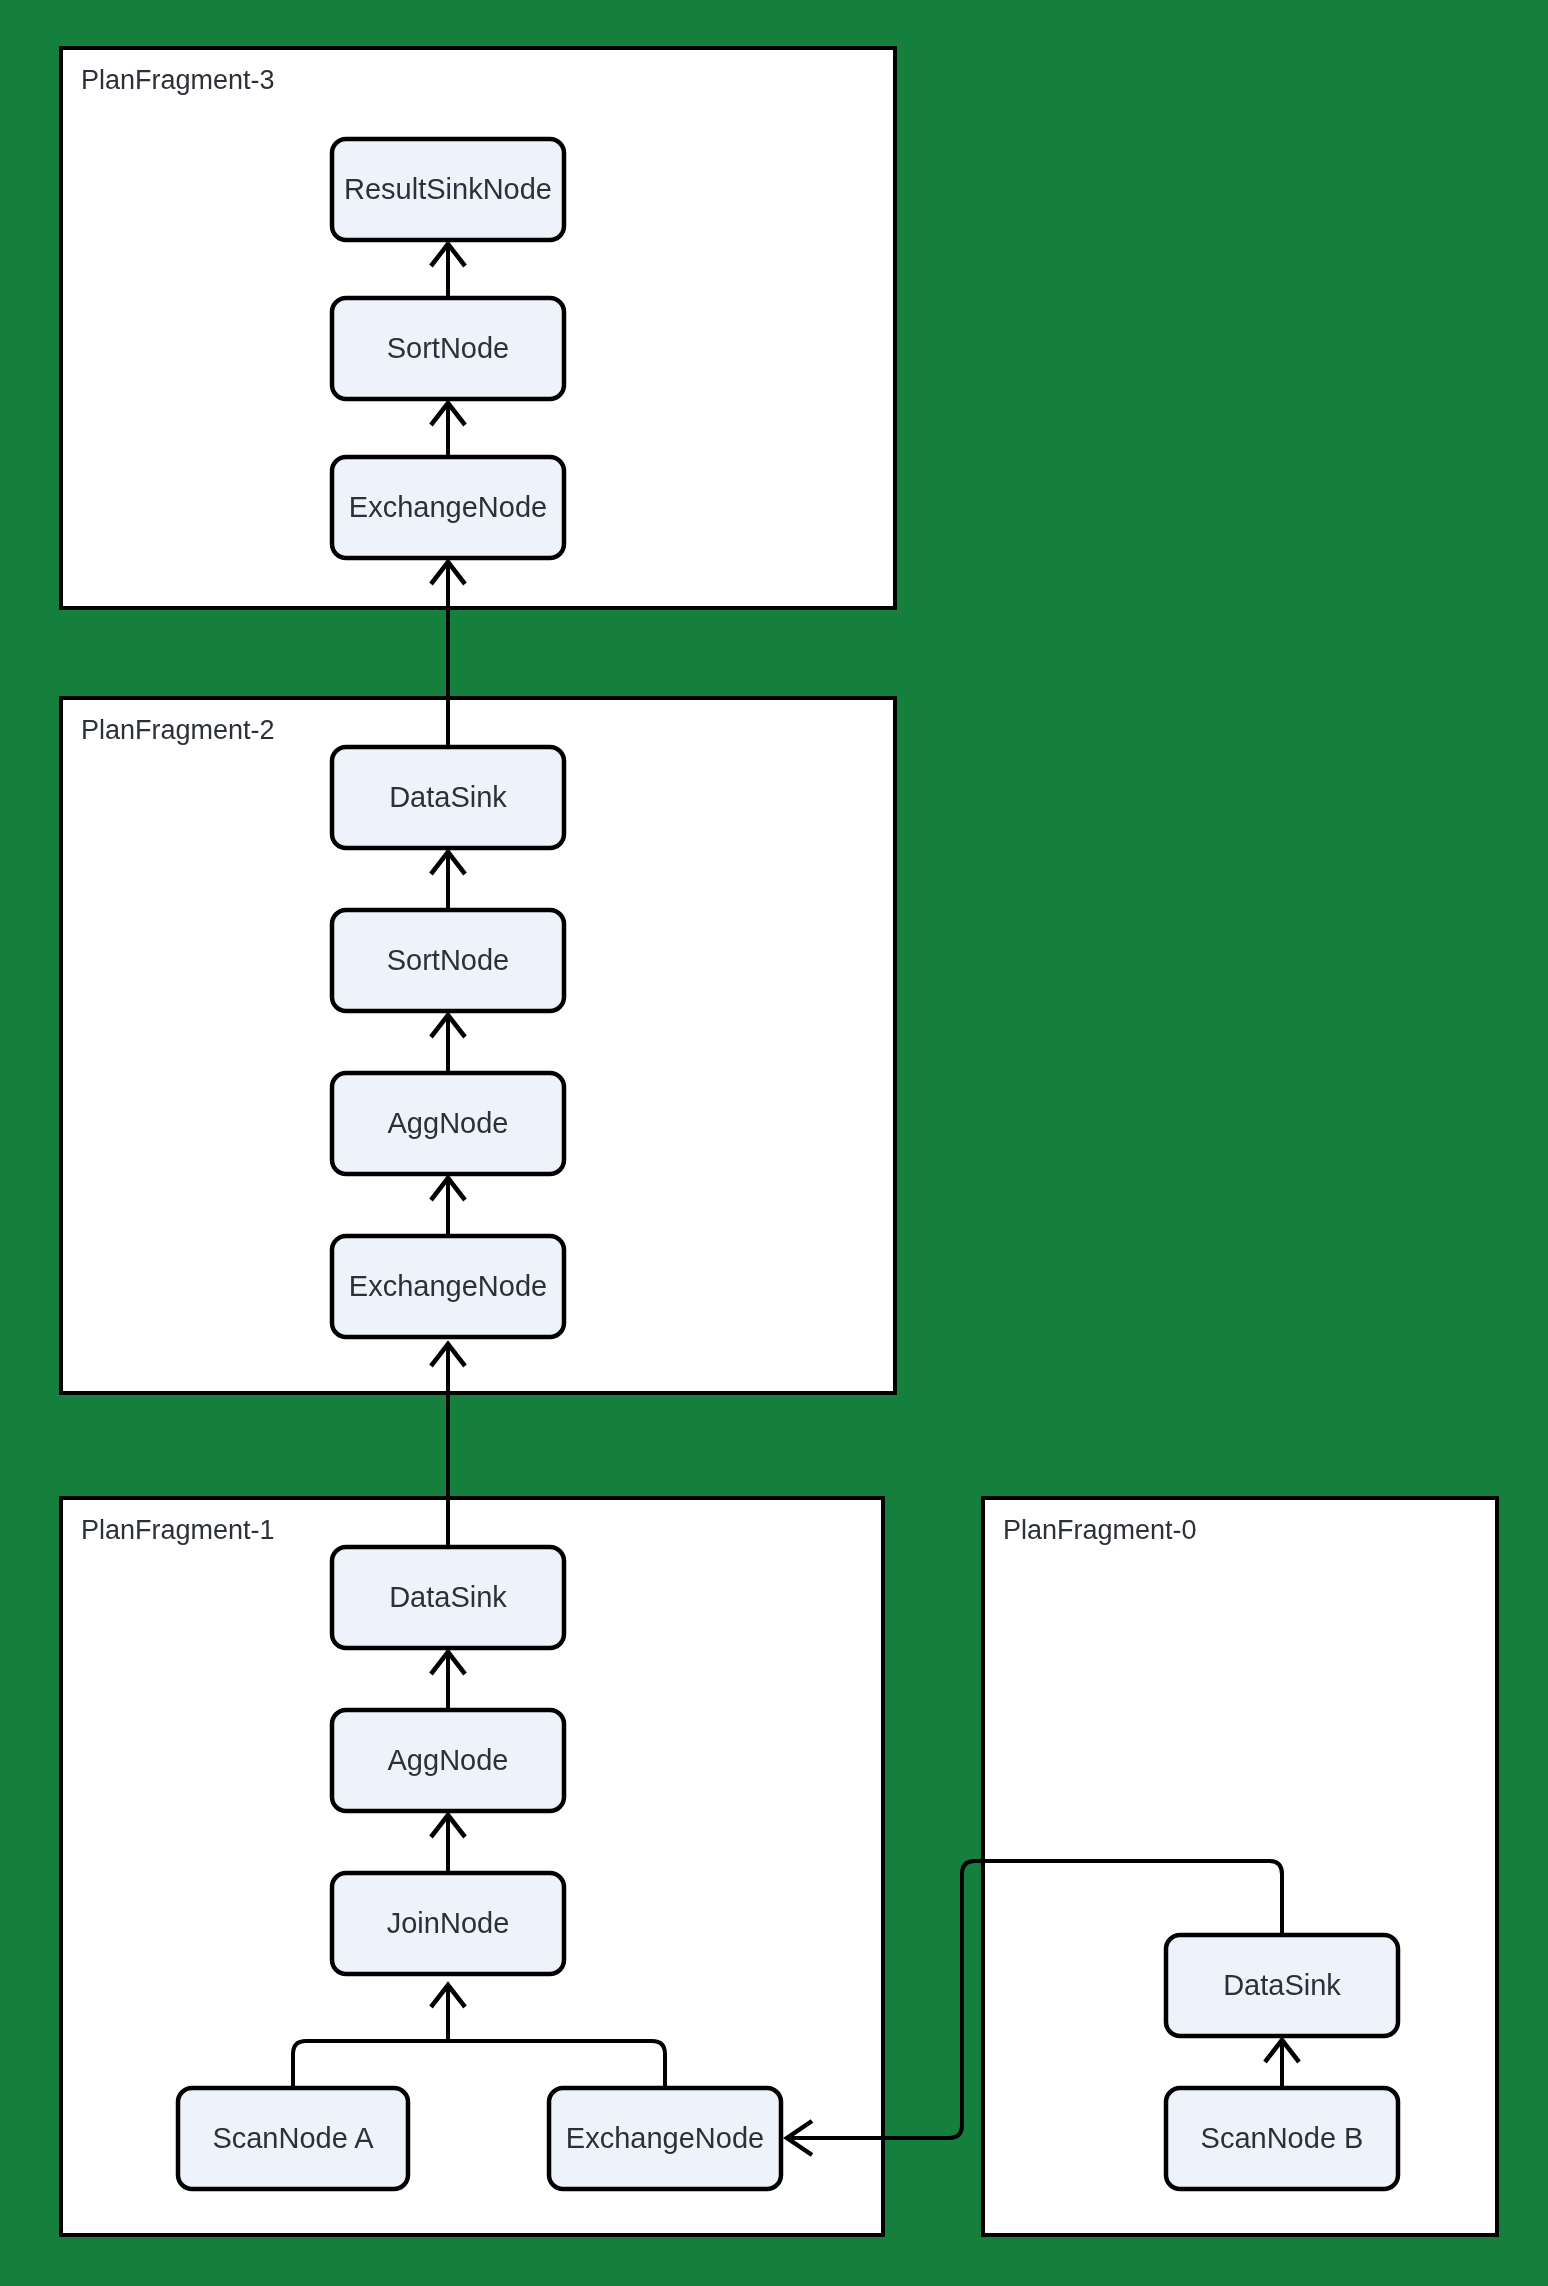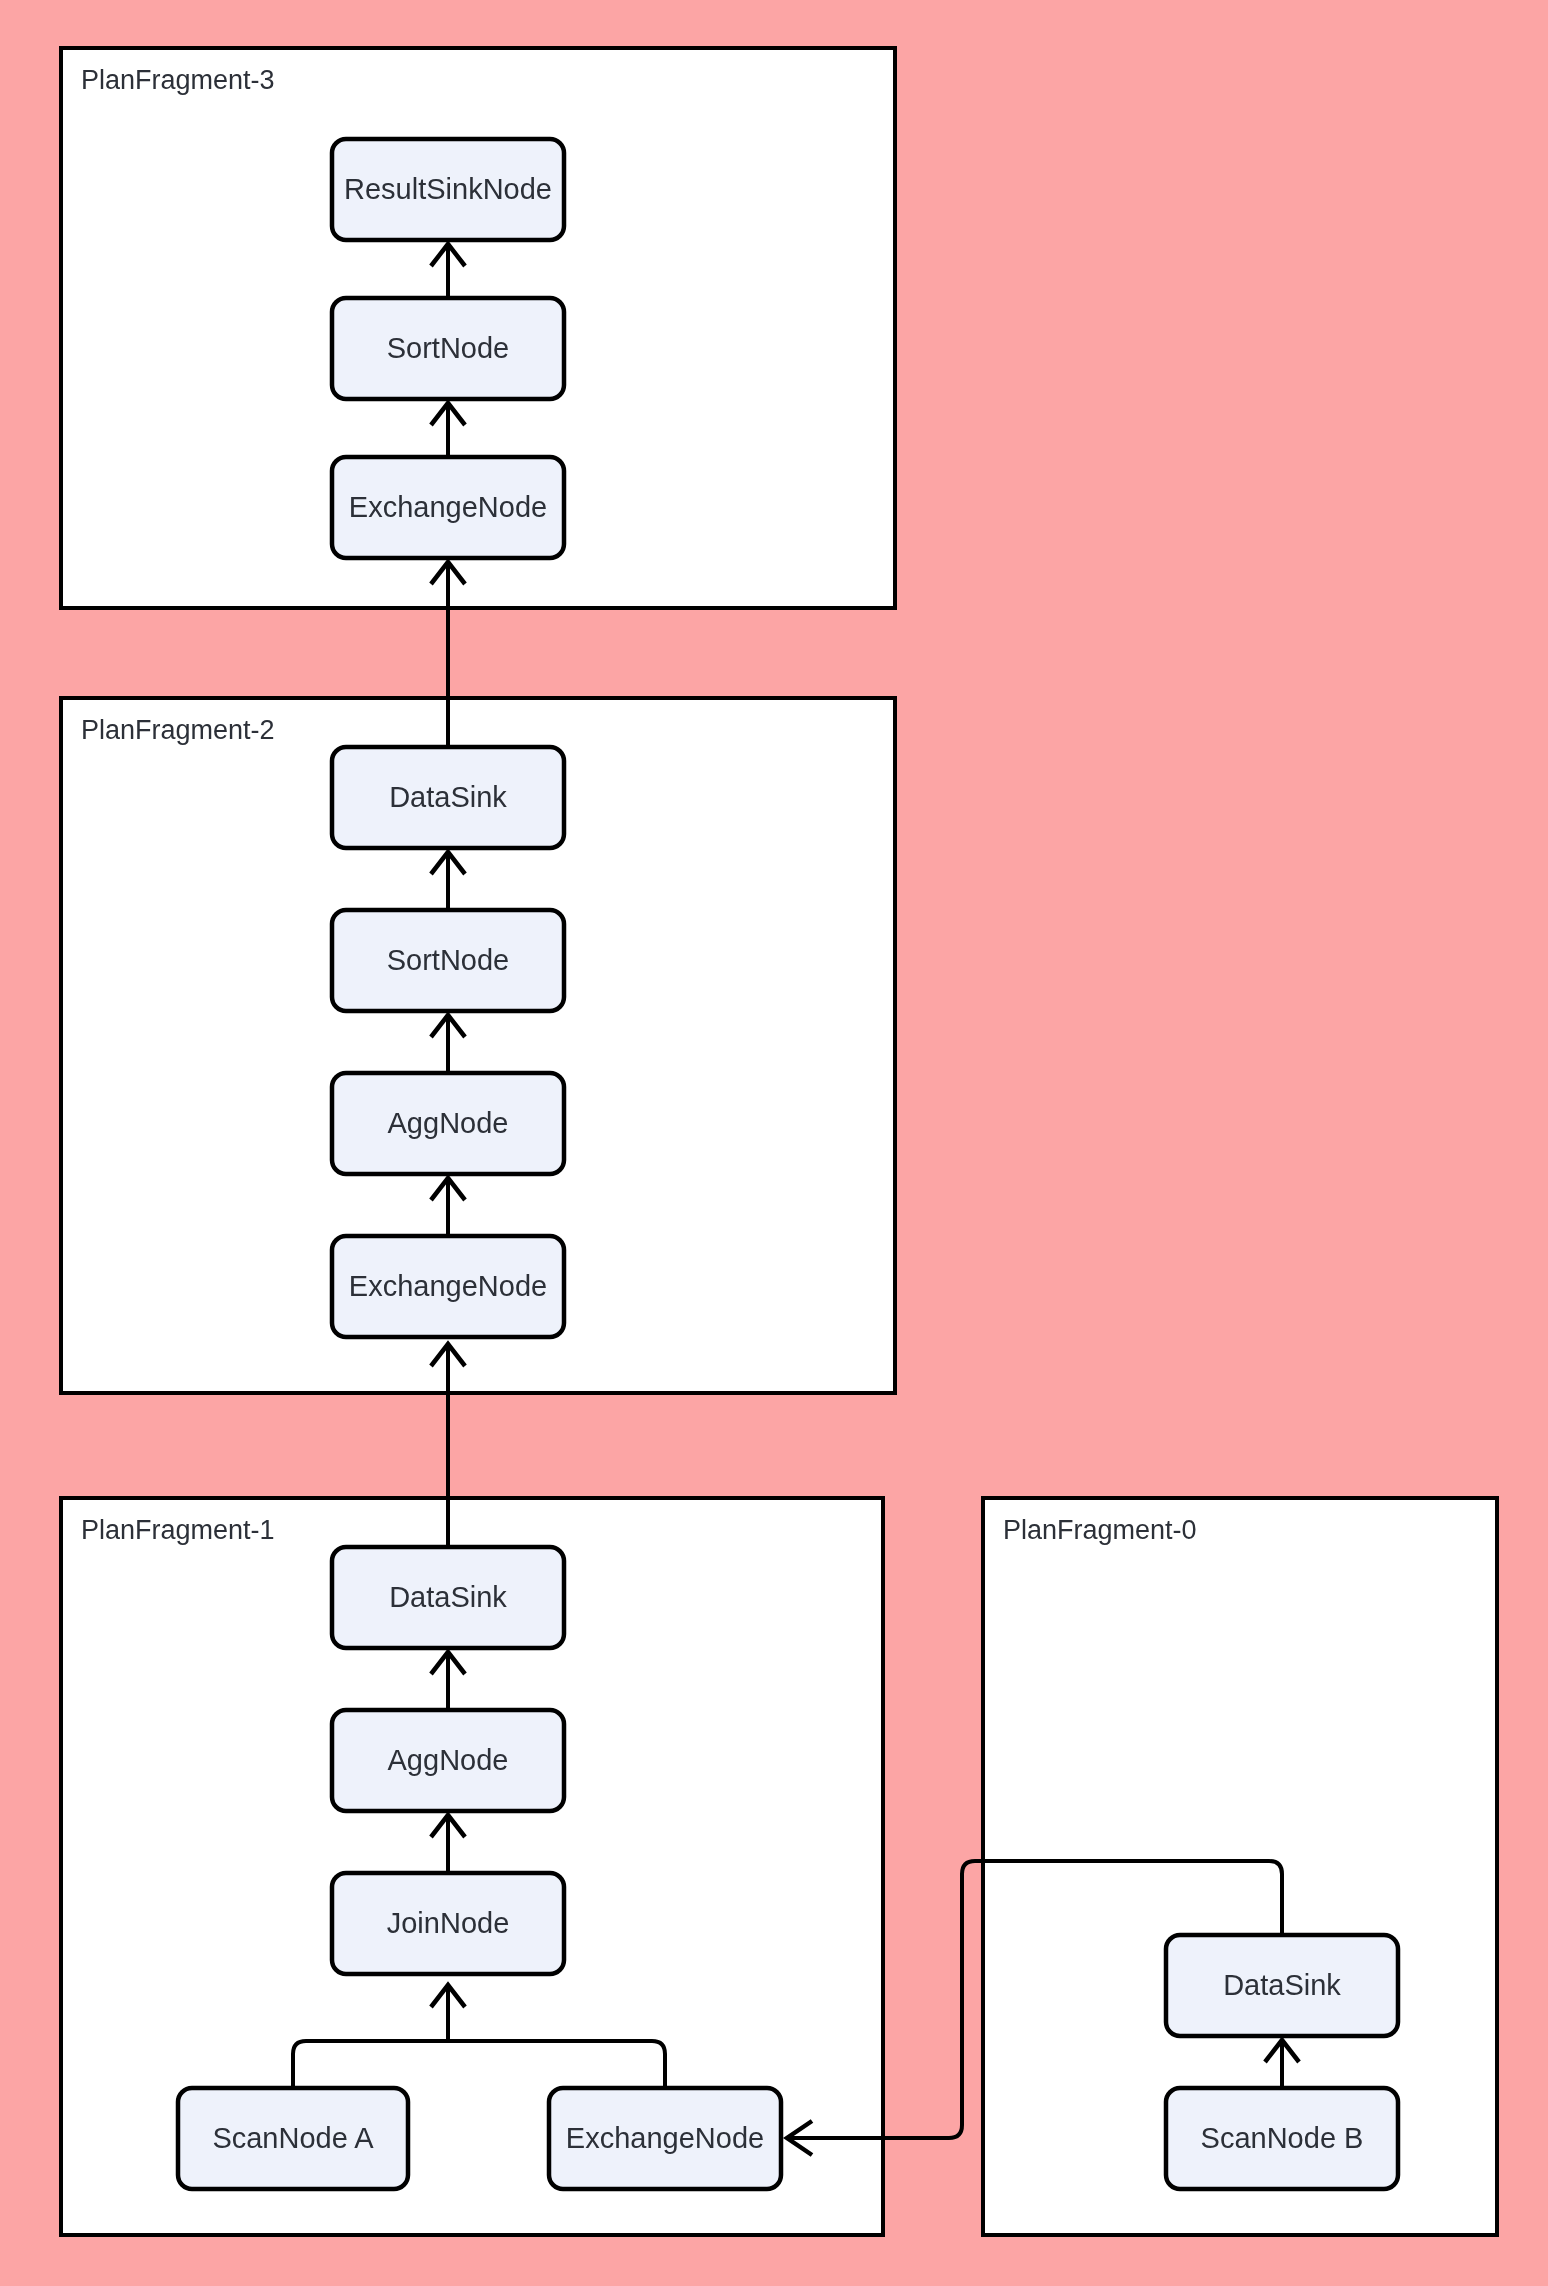--- a/index.html
+++ b/index.html
@@ -4,21 +4,21 @@
 <style>
   html, body {
     margin: 0;
     padding: 0;
     background: #ffffff;
   }
   #canvas {
     position: relative;
     width: 1548px;
     height: 2286px;
-    background: #fca5a5;
+    background: #15803d;
     overflow: hidden;
     font-family: "Liberation Sans", sans-serif;
   }
   svg.diagram {
     position: absolute;
     top: 0;
     left: 0;
     width: 1548px;
     height: 2286px;
   }

